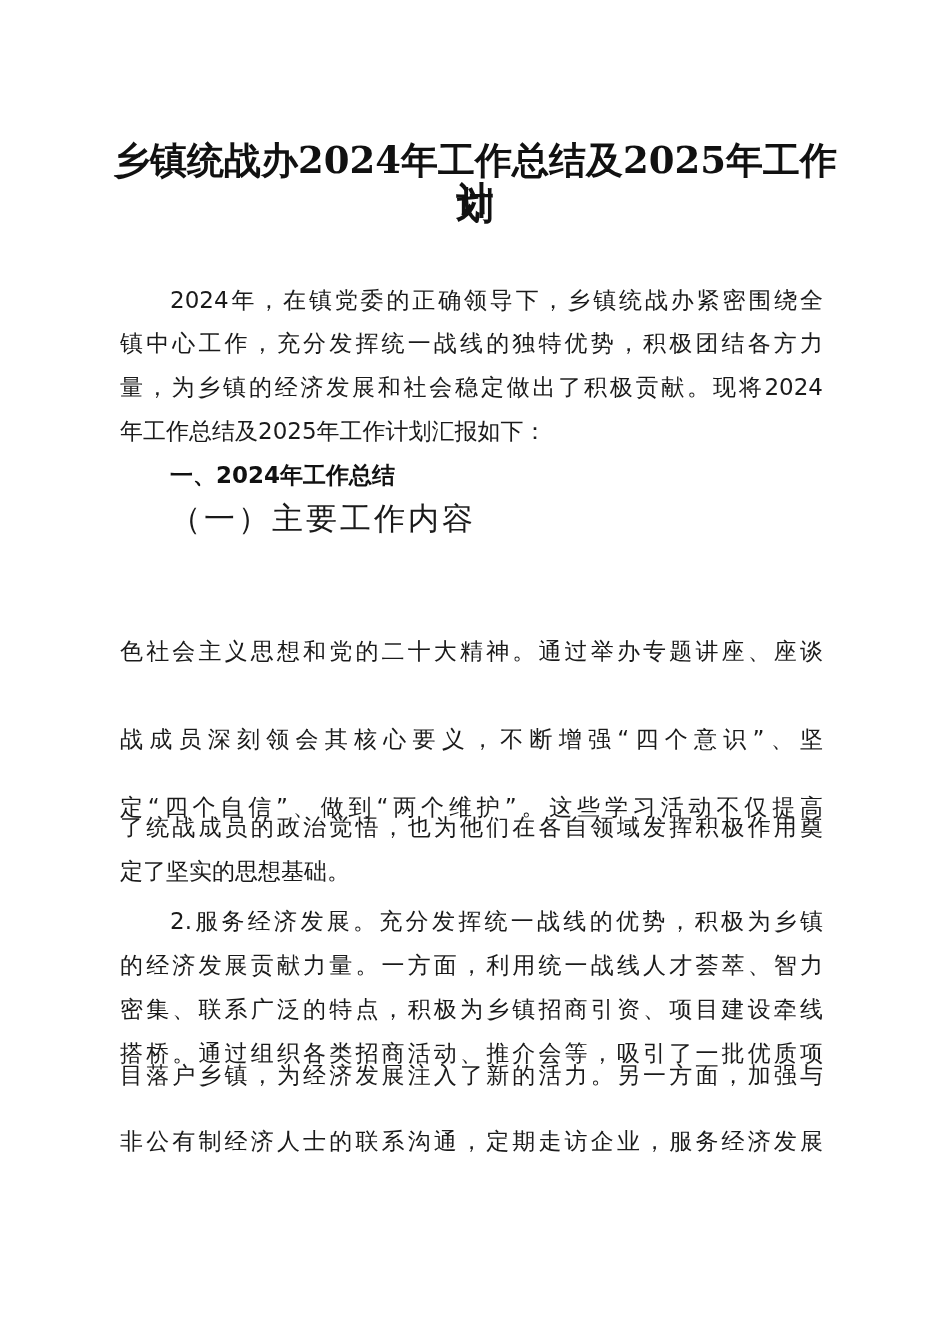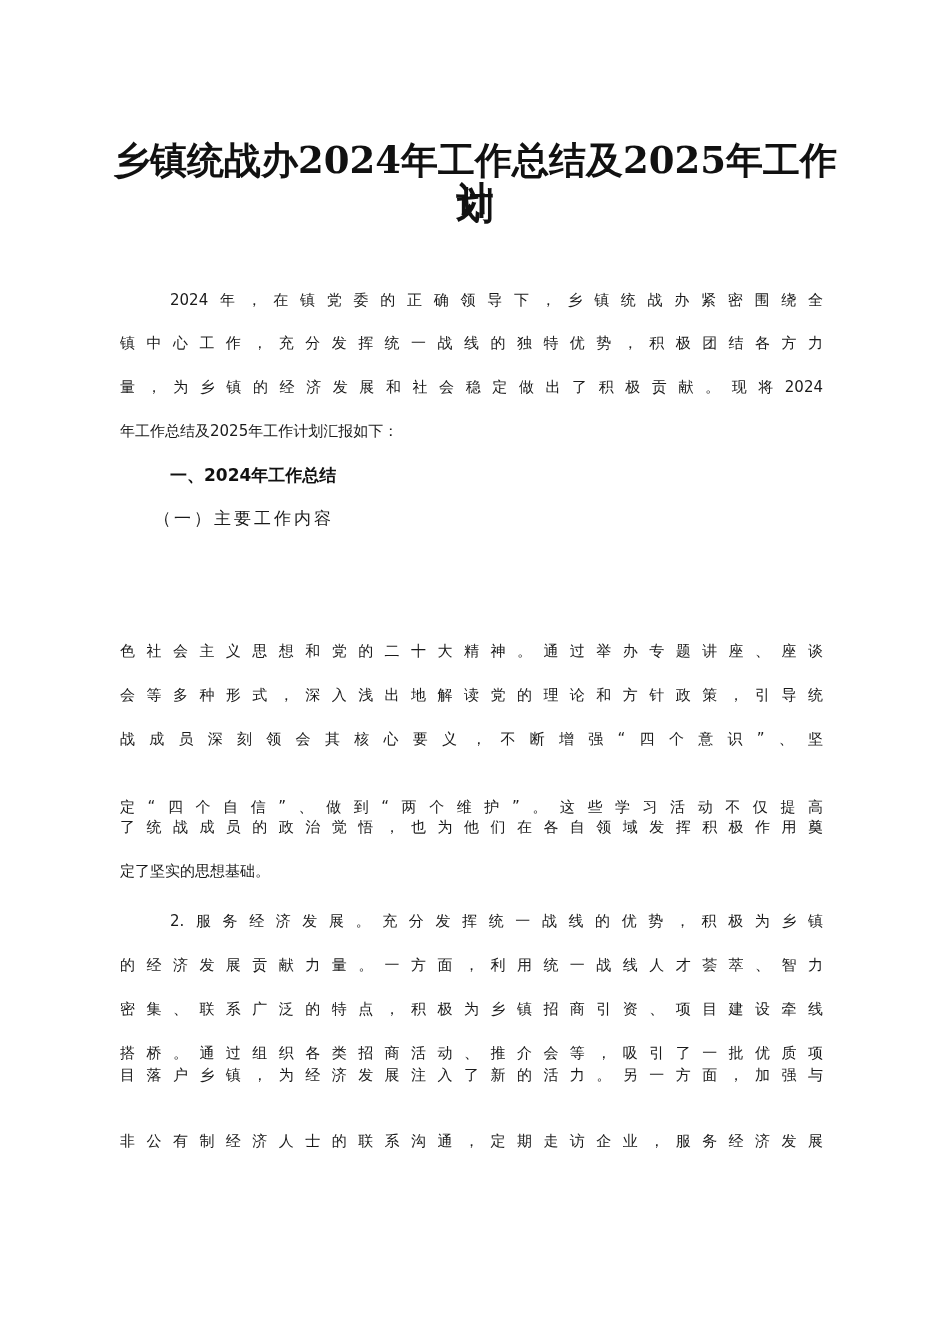--- a/index.html
+++ b/index.html
@@ -6,54 +6,53 @@
   body { width: 950px; height: 1344px; position: relative; overflow: hidden; }
   .page { position: absolute; left: 0; top: 0; width: 786px; height: 1344px; background: #ffffff; }
   .title {
     position: absolute; left: 100px; width: 750px; text-align: center;
     font-family: "DejaVu Serif", "Liberation Serif", serif;
     font-weight: bold; font-size: 37px; color: #111111; line-height: 40px;
   }
   .line {
     position: absolute; left: 120px; width: 703px; height: 30px;
     font-family: "DejaVu Sans", "Liberation Sans", sans-serif;
-    font-size: 15px; color: #1a1a1a; line-height: 30px;
+    font-size: 23px; color: #1a1a1a; line-height: 30px;
     white-space: nowrap;
     text-align: justify; text-align-last: justify;
   }
   .line.last { text-align-last: left; }
   .line.indent { left: 170px; width: 653px; }
   .heading1 {
     position: absolute; left: 170px; height: 30px;
     font-family: "DejaVu Sans", "Liberation Sans", sans-serif;
-    font-size: 17px; font-weight: bold; color: #111111; line-height: 30px; white-space: nowrap;
+    font-size: 23px; font-weight: bold; color: #111111; line-height: 30px; white-space: nowrap;
   }
   .heading2 {
-    position: absolute; left: 154px; height: 30px;
+    position: absolute; left: 170px; height: 30px;
     font-family: Liberation Serif, serif;
-    font-size: 17px; color: #1a1a1a; line-height: 30px; white-space: nowrap; letter-spacing: 3px;
+    font-size: 31px; color: #1a1a1a; line-height: 30px; white-space: nowrap; letter-spacing: 3px;
   }
 </style>
 </head>
 <body>
 
 <div class="page">
   <div class="title" style="top:140px;">乡镇统战办2024年工作总结及2025年工作计</div>
   <div class="title" style="top:185px;">划</div>
 
   <div class="line indent" style="top:285px;">2024年，在镇党委的正确领导下，乡镇统战办紧密围绕全</div>
   <div class="line" style="top:328px;">镇中心工作，充分发挥统一战线的独特优势，积极团结各方力</div>
   <div class="line" style="top:372px;">量，为乡镇的经济发展和社会稳定做出了积极贡献。现将2024</div>
   <div class="line last" style="top:416px;">年工作总结及2025年工作计划汇报如下：</div>
 
   <div class="heading1" style="top:460px;">一、2024年工作总结</div>
   <div class="heading2" style="top:504px;">（一）主要工作内容</div>
 
   <div class="line" style="top:636px;">色社会主义思想和党的二十大精神。通过举办专题讲座、座谈</div>
-  <div class="line" style="top:680px;">会等多种形式，深入浅出地解读党的理论和方针政策，引导统</div>
   <div class="line" style="top:724px;">战成员深刻领会其核心要义，不断增强“四个意识”、坚</div>
   <div class="line" style="top:768px;margin-top:24px;">定“四个自信”、做到“两个维护”。这些学习活动不仅提高</div>
   <div class="line" style="top:812px;">了统战成员的政治觉悟，也为他们在各自领域发挥积极作用奠</div>
   <div class="line last" style="top:856px;">定了坚实的思想基础。</div>
 
   <div class="line indent" style="top:906px;">2.服务经济发展。充分发挥统一战线的优势，积极为乡镇</div>
   <div class="line" style="top:950px;">的经济发展贡献力量。一方面，利用统一战线人才荟萃、智力</div>
   <div class="line" style="top:994px;">密集、联系广泛的特点，积极为乡镇招商引资、项目建设牵线</div>
   <div class="line" style="top:1038px;">搭桥。通过组织各类招商活动、推介会等，吸引了一批优质项</div>
   <div class="line" style="top:1060px;">目落户乡镇，为经济发展注入了新的活力。另一方面，加强与</div>

